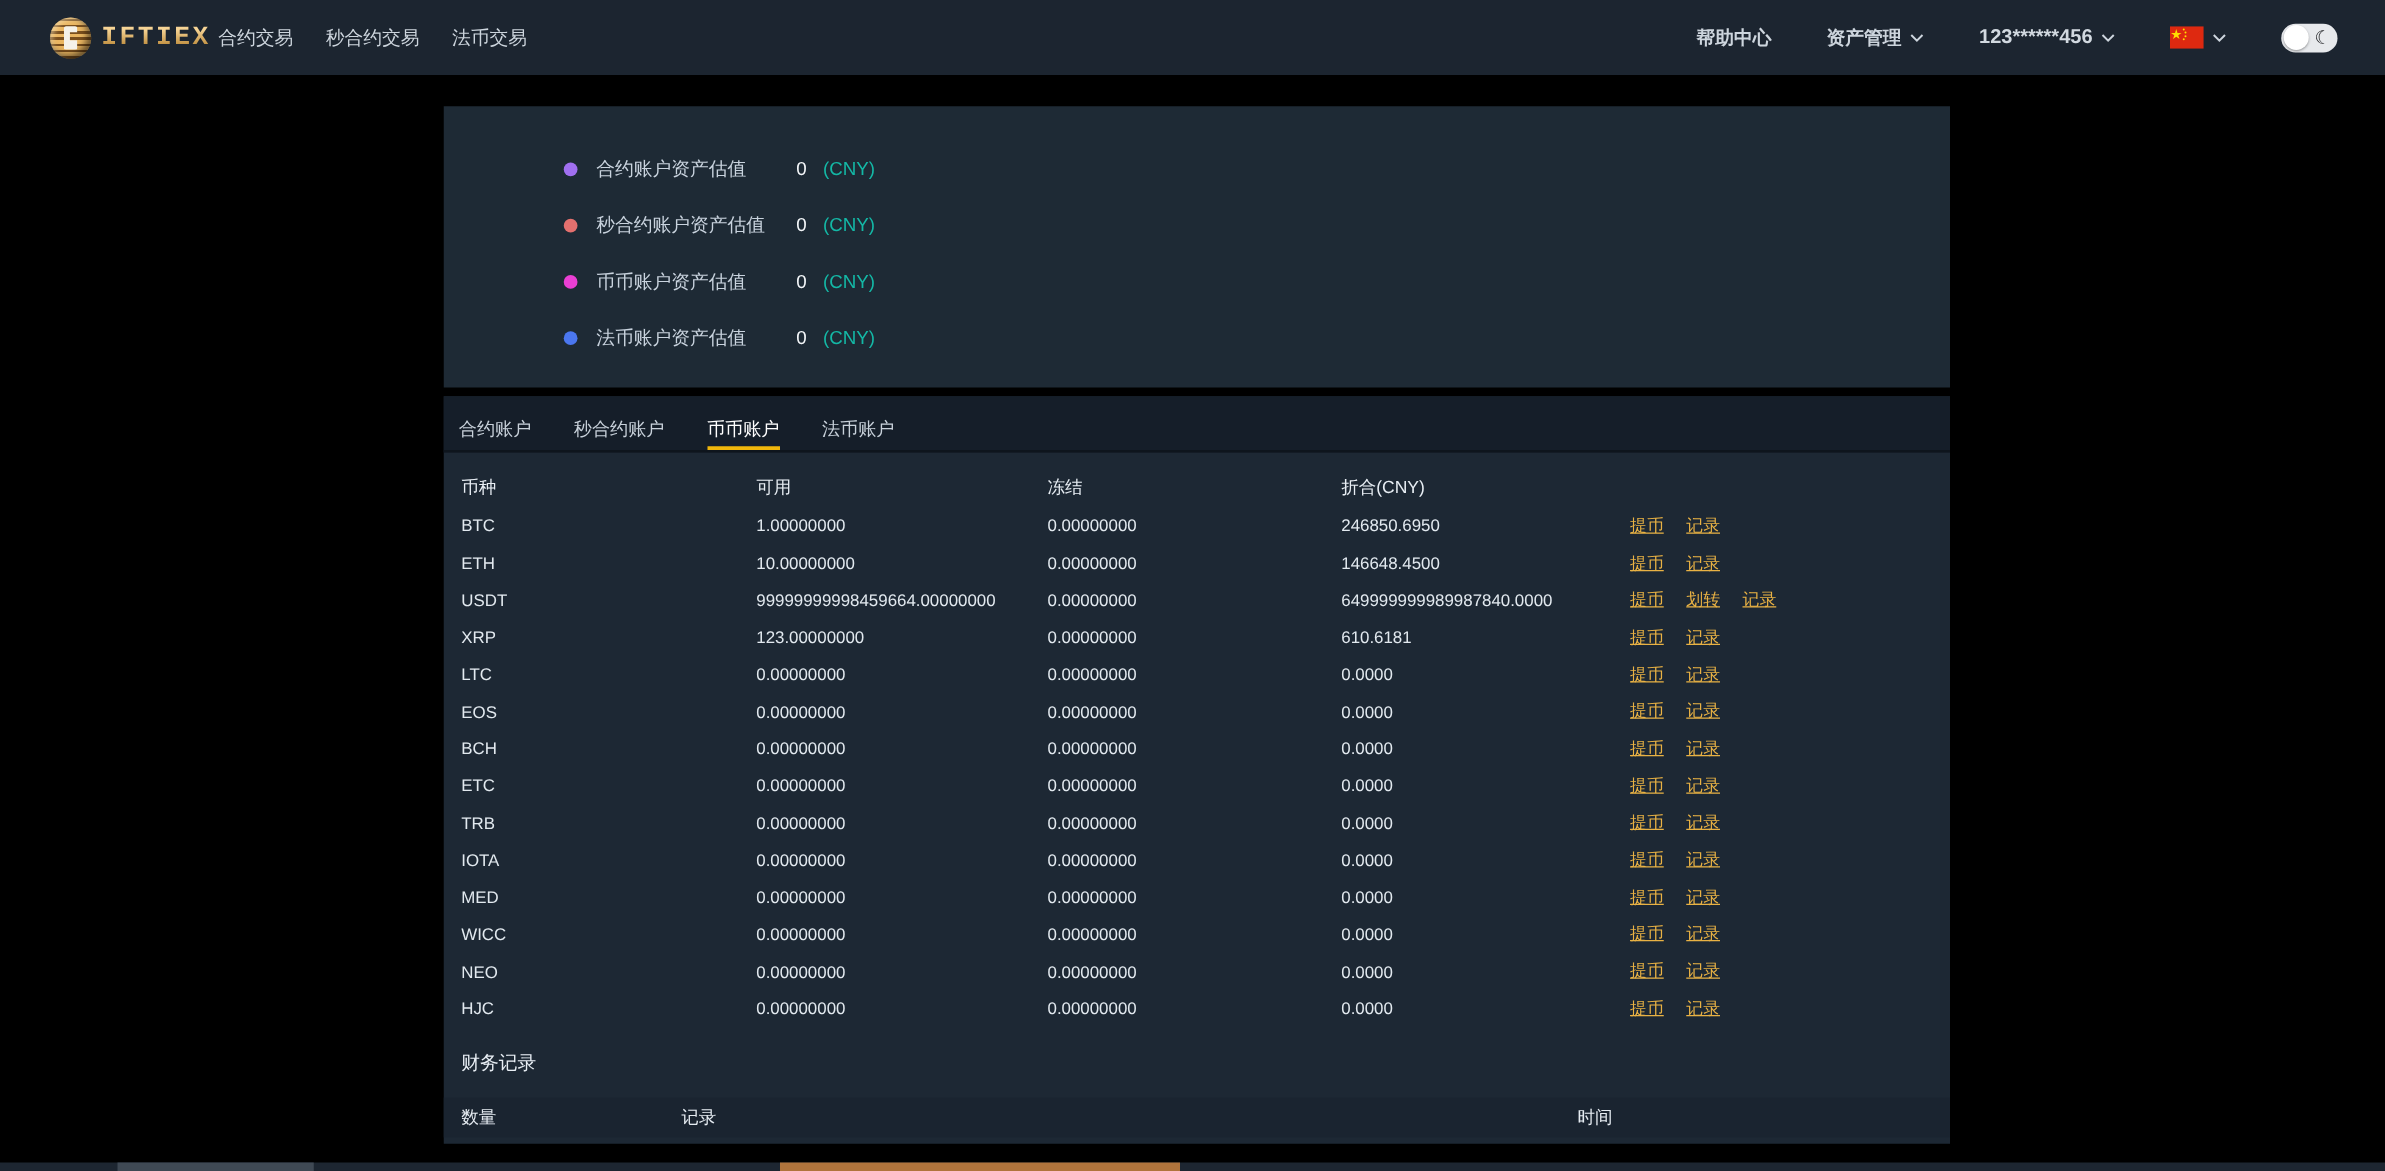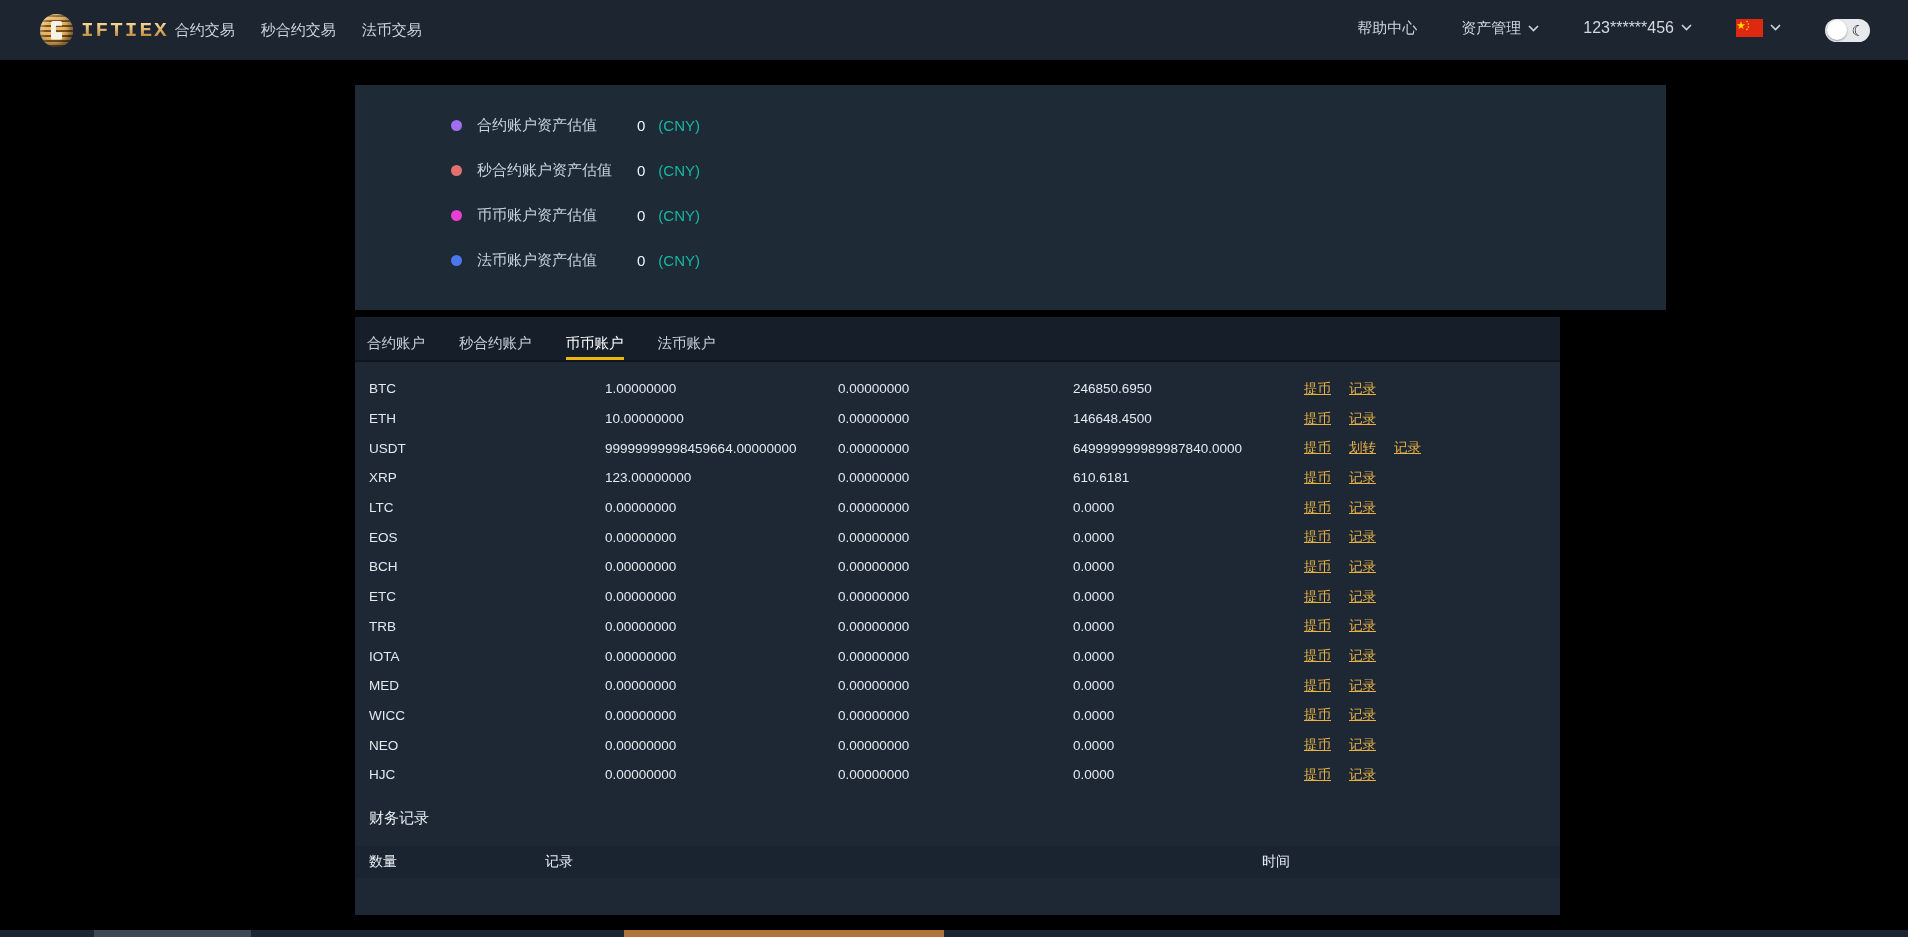--- a/index.html
+++ b/index.html
@@ -16,36 +16,36 @@
     position:relative; }
   .logo-icon .glyph { position:absolute; left:11px; top:7px; width:11px; height:19px;
     background:#f5f2ea; border-radius:2px;
     clip-path:polygon(0 0,100% 0,100% 28%,45% 28%,45% 62%,100% 62%,100% 100%,0 100%); }
   .logo-text { margin-left:8px; font-family:Liberation Mono, monospace;
     font-weight:700; font-size:21px; letter-spacing:2px;
     background:linear-gradient(180deg,#f6d495 20%,#b5812f 85%);
     -webkit-background-clip:text; background-clip:text; color:transparent; }
   .nav-menu { display:flex; margin-left:6px; gap:26px; }
   .nav-item { font-size:15px; color:#cdd5dd; cursor:pointer; }
-  .nav-right { margin-left:auto; margin-right:38px; display:flex; align-items:flex-start; gap:44px; }
+  .nav-right { margin-left:auto; margin-right:38px; display:flex; align-items:center; gap:44px;font-weight:bold; }
   .nav-right .nav-item { display:flex; align-items:center; gap:7px; }
   .chev { width:11px; height:7px; display:inline-block; }
   .chev svg { display:block; }
   .account-label { font-size:16px; color:#d2d9e0; }
   .flag { width:27px; height:18px; display:inline-block; }
   .theme-toggle { width:45px; height:23px; border-radius:12px; background:#e7e9ec;
     position:relative; cursor:pointer; }
   .toggle-knob { position:absolute; left:2px; top:1.5px; width:20px; height:20px;
     border-radius:50%; background:#fff; box-shadow:0 1px 2px rgba(0,0,0,.35); }
   .toggle-moon { position:absolute; right:5px; top:1px; font-size:15px; color:#16181b;
     line-height:21px; }
 
   
-  .summary-panel { position:absolute; left:355px; top:85px; width:1311px; height:225px;
-    background:#1e2a35; padding:18px 0 0 96px; }
+  .summary-panel { position:absolute; left:355px; top:85px; width:1205px; height:225px;
+    background:#1e2a35; padding:28px 0 0 96px; }
   .summary-row { height:45px; display:flex; align-items:center; }
   .dot { width:11px; height:11px; border-radius:50%; margin-right:15px; flex:0 0 auto; }
   .summary-label { width:160px; font-size:15px; color:#c9d3de; }
   .summary-value { font-size:15px; color:#f2f5f8; font-weight:500; }
   .summary-unit { font-size:15px; color:#14b8a6; margin-left:13px; }
 
   .main-panel { position:absolute; left:355px; top:317px; width:1205px; height:598px;
     background:#1d2834; }
   .tabbar { height:45px; background:#151e29; border-bottom:2px solid #0e151d;
     display:flex; align-items:stretch; padding-left:12px; gap:34px; }
@@ -160,20 +160,27 @@
 
 <div class="main-panel">
   <div class="tabbar">
     <div class="tab">合约账户</div>
     <div class="tab">秒合约账户</div>
     <div class="tab active">币币账户</div>
     <div class="tab">法币账户</div>
   </div>
 
   <div class="table-wrap">
+    <div class="trow head">
+      <div class="cell">币种</div>
+      <div class="cell">可用</div>
+      <div class="cell">冻结</div>
+      <div class="cell">折合(CNY)</div>
+      <div class="cell"></div>
+    </div>
     <div id="wallet-body">
         <div class="trow body">
     <div class="cell">BTC</div>
     <div class="cell">1.00000000</div>
     <div class="cell">0.00000000</div>
     <div class="cell">246850.6950</div>
     <div class="actions">
       <a class="action-link">提币</a>
       <a class="action-link">记录</a>
 

